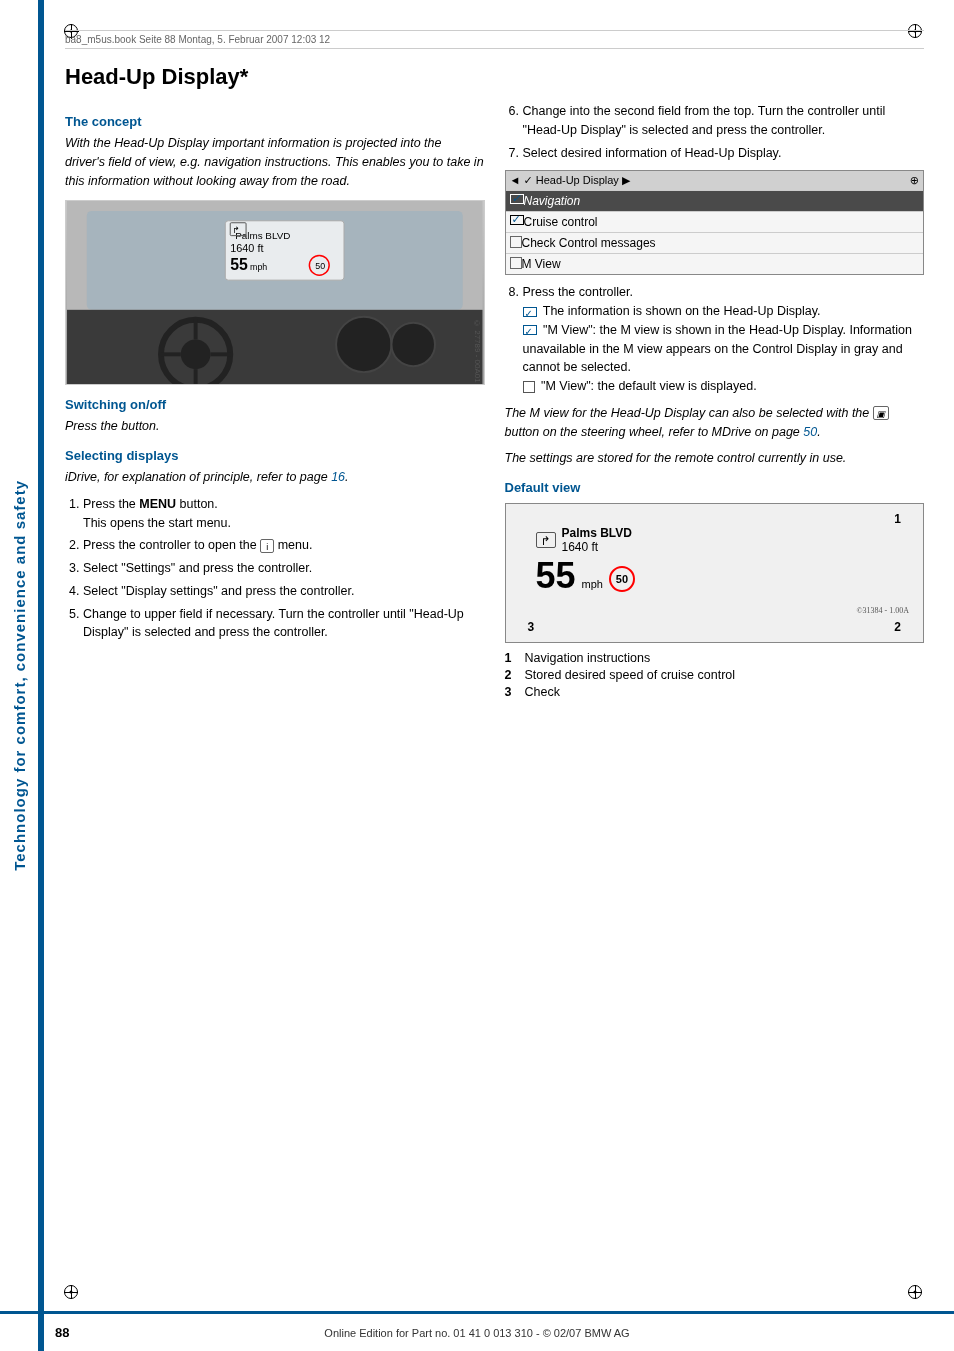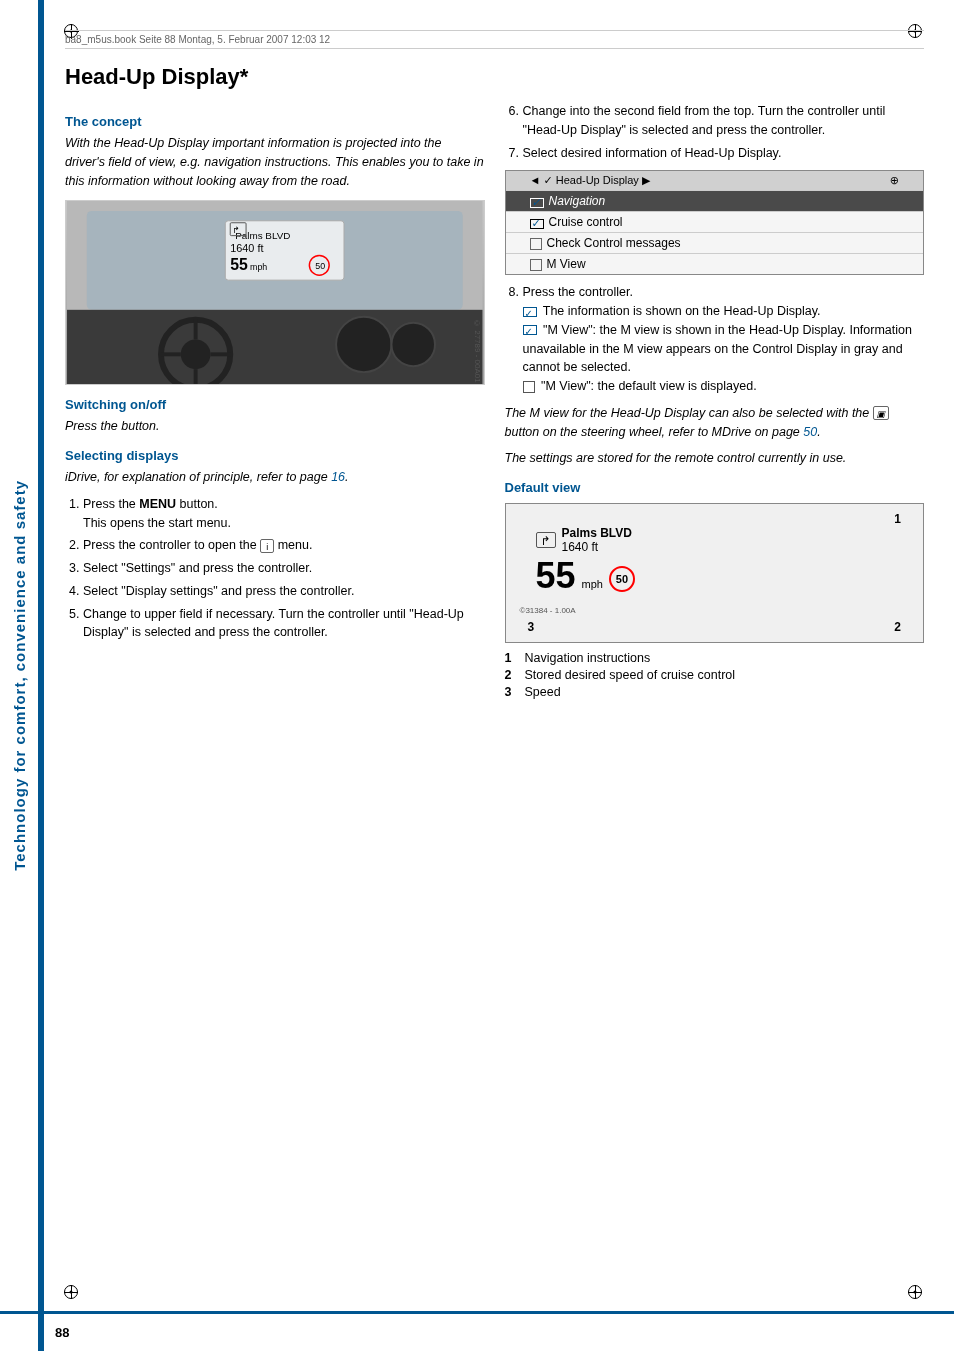--- a/index.html
+++ b/index.html
@@ -128,24 +128,23 @@
     }
 
     
     .menu-display {
       border: 1px solid #888;
       margin: 8px 0;
       font-size: 12px;
       background: #f5f5f5;
     }
     .menu-row {
-      padding: 3px 24px;
-      display: flex;
-      align-items: flex-end;
-      gap: 5px;
+      padding: 3px 4px;
+      display: flex;
+      align-items: flex-start;
       border-bottom: 1px solid #ccc;
     }
     .menu-row:last-child { border-bottom: none; }
     .menu-row.header-row {
       background: #d0d0d0;
       font-size: 11px;
       display: flex;
       justify-content: space-between;
     }
     .menu-row.selected-row {
@@ -489,37 +488,38 @@
           </div>
           <div style="display:flex;align-items:flex-end;gap:6px;margin-top:4px;">
             <div style="font-size:36px;font-weight:bold;line-height:1;">55</div>
             <div style="font-size:11px;margin-bottom:4px;">mph</div>
 
             <div style="width:26px;height:26px;border:2px solid red;border-radius:50%;display:flex;align-items:center;justify-content:center;font-size:11px;font-weight:bold;margin-bottom:2px;">
               <span>50</span>
             </div>
           </div>
         </div>
-        <div style="font-size:8px;color:#555;text-align:left;padding:0 4px 2px;">©31384 - 1.00A</div>
+        <div style="font-size:8px;color:#555;text-align:right;padding:0 4px 2px;font-family:Liberation Serif, serif;">©31384 - 1.00A</div>
       </div>
 
       <div class="legend-list">
         <div class="legend-item">
           <span class="legend-num">1</span>
           <span>Navigation instructions</span>
         </div>
         <div class="legend-item">
           <span class="legend-num">2</span>
           <span>Stored desired speed of cruise control</span>
         </div>
         <div class="legend-item">
           <span class="legend-num">3</span>
-          <span>Speed</span>
+          <span>Check</span>
         </div>
       </div>
 
     </div>
   </div>
 </div>
 
 <div class="footer">
   <span class="page-num">88</span>
+  <span class="footer-text">Online Edition for Part no. 01 41 0 013 310 - © 02/07 BMW AG</span>
 </div>
 
 </body></html>

